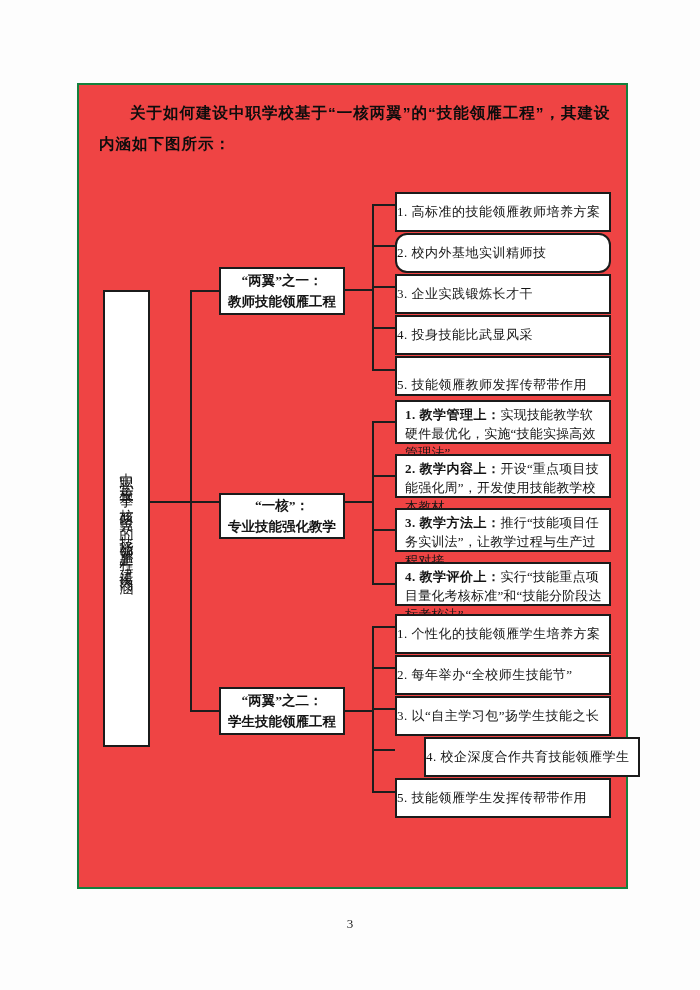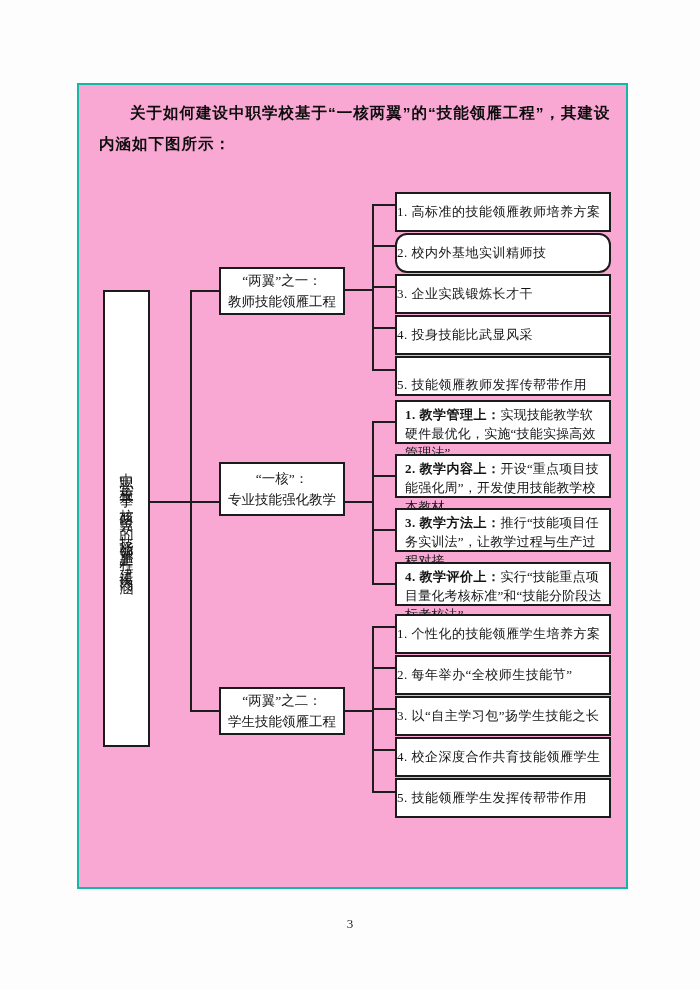--- a/index.html
+++ b/index.html
@@ -8,22 +8,22 @@
     position: relative;
     background: #fdfdfd;
     font-family: "Liberation Serif", "DejaVu Serif", serif;
     color: #151515;
     overflow: hidden;
   }
   #page {
     position: absolute;
     left: 77px; top: 83px;
     width: 551px; height: 806px;
-    background: #f9a8d4;
-    border: 2px solid #14b8a6;
+    background: #ef4444;
+    border: 2px solid #15803d;
   }
   
   .intro {
     position: absolute;
     left: 20px; right: 14px; top: 12px;
     font-family: "Liberation Sans", "DejaVu Sans", sans-serif;
     font-weight: bold;
     font-size: 15.5px;
     line-height: 31px;
     letter-spacing: 1px;
@@ -46,27 +46,27 @@
     text-orientation: upright;
     font-size: 14px;
     letter-spacing: 4.5px;
     line-height: 43px;
     color: #101010;
   }
   .branch-box {
     left: 140px; width: 126px; height: 48px;
     display: flex; flex-direction: column;
     align-items: center; justify-content: center;
-    font-weight: normal;
+    font-weight: bold;
     font-size: 13.5px;
     line-height: 21px;
     text-align: center;
   }
   #branch-teacher { top: 182px; }
-  #branch-core    { top: 377px; height: 54px; text-align: center; }
+  #branch-core    { top: 408px; height: 46px; text-align: center; }
   #branch-student { top: 602px; }
   .leaf {
     left: 316px; width: 216px; height: 40px;
     display: flex; align-items: center;
     padding-right: 4px;
     font-size: 13px;
     letter-spacing: 0.5px;
   }
   .leaf-2l {
     left: 316px; width: 216px; height: 44px;
@@ -166,21 +166,21 @@
 
   <div class="nbox leaf" style="top:529px;">
       <span>1. 个性化的技能领雁学生培养方案</span>
     </div>
   <div class="nbox leaf" style="top:570px;">
       <span>2. 每年举办“全校师生技能节”</span>
     </div>
   <div class="nbox leaf" style="top:611px;">
       <span>3. 以“自主学习包”扬学生技能之长</span>
     </div>
-  <div class="nbox leaf" style="top:652px;">
+  <div class="nbox leaf" style="top:652px;margin-left:29px;">
       <span>4. 校企深度合作共育技能领雁学生</span>
     </div>
   <div class="nbox leaf" style="top:693px;">
       <span>5. 技能领雁学生发挥传帮带作用</span>
     </div>
 
 </div>
 
 <div class="page-num">3</div>
 

